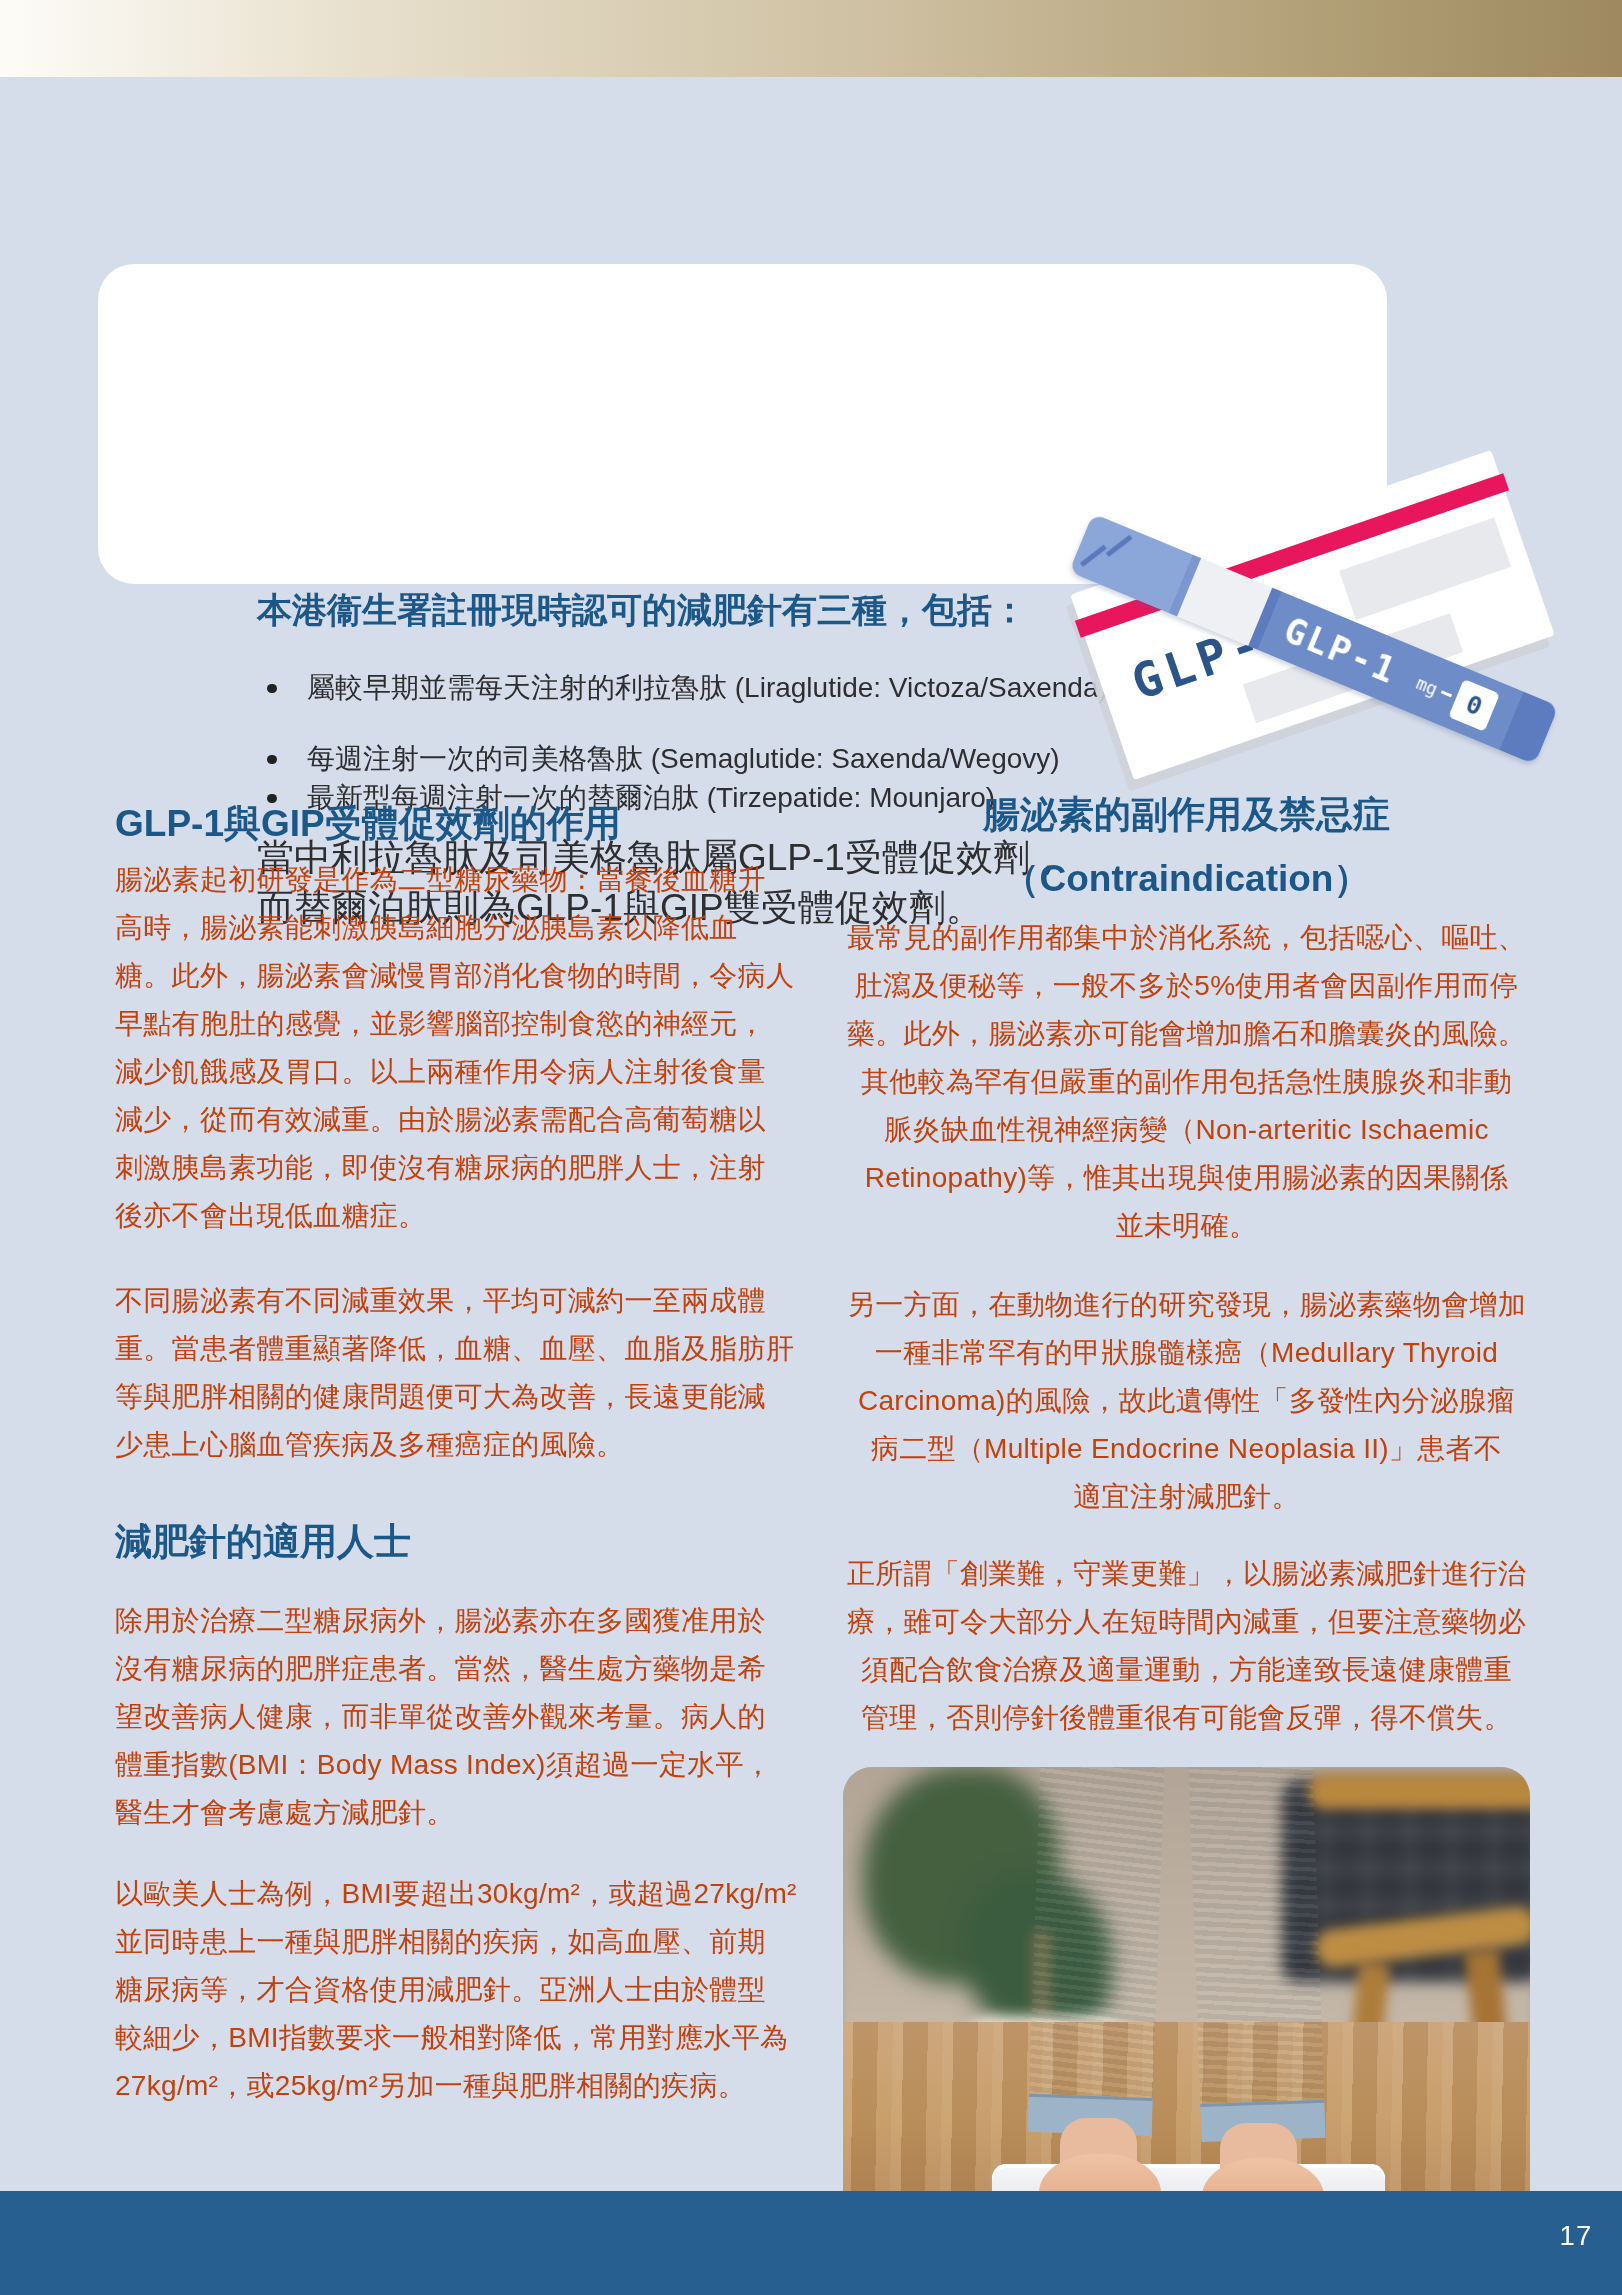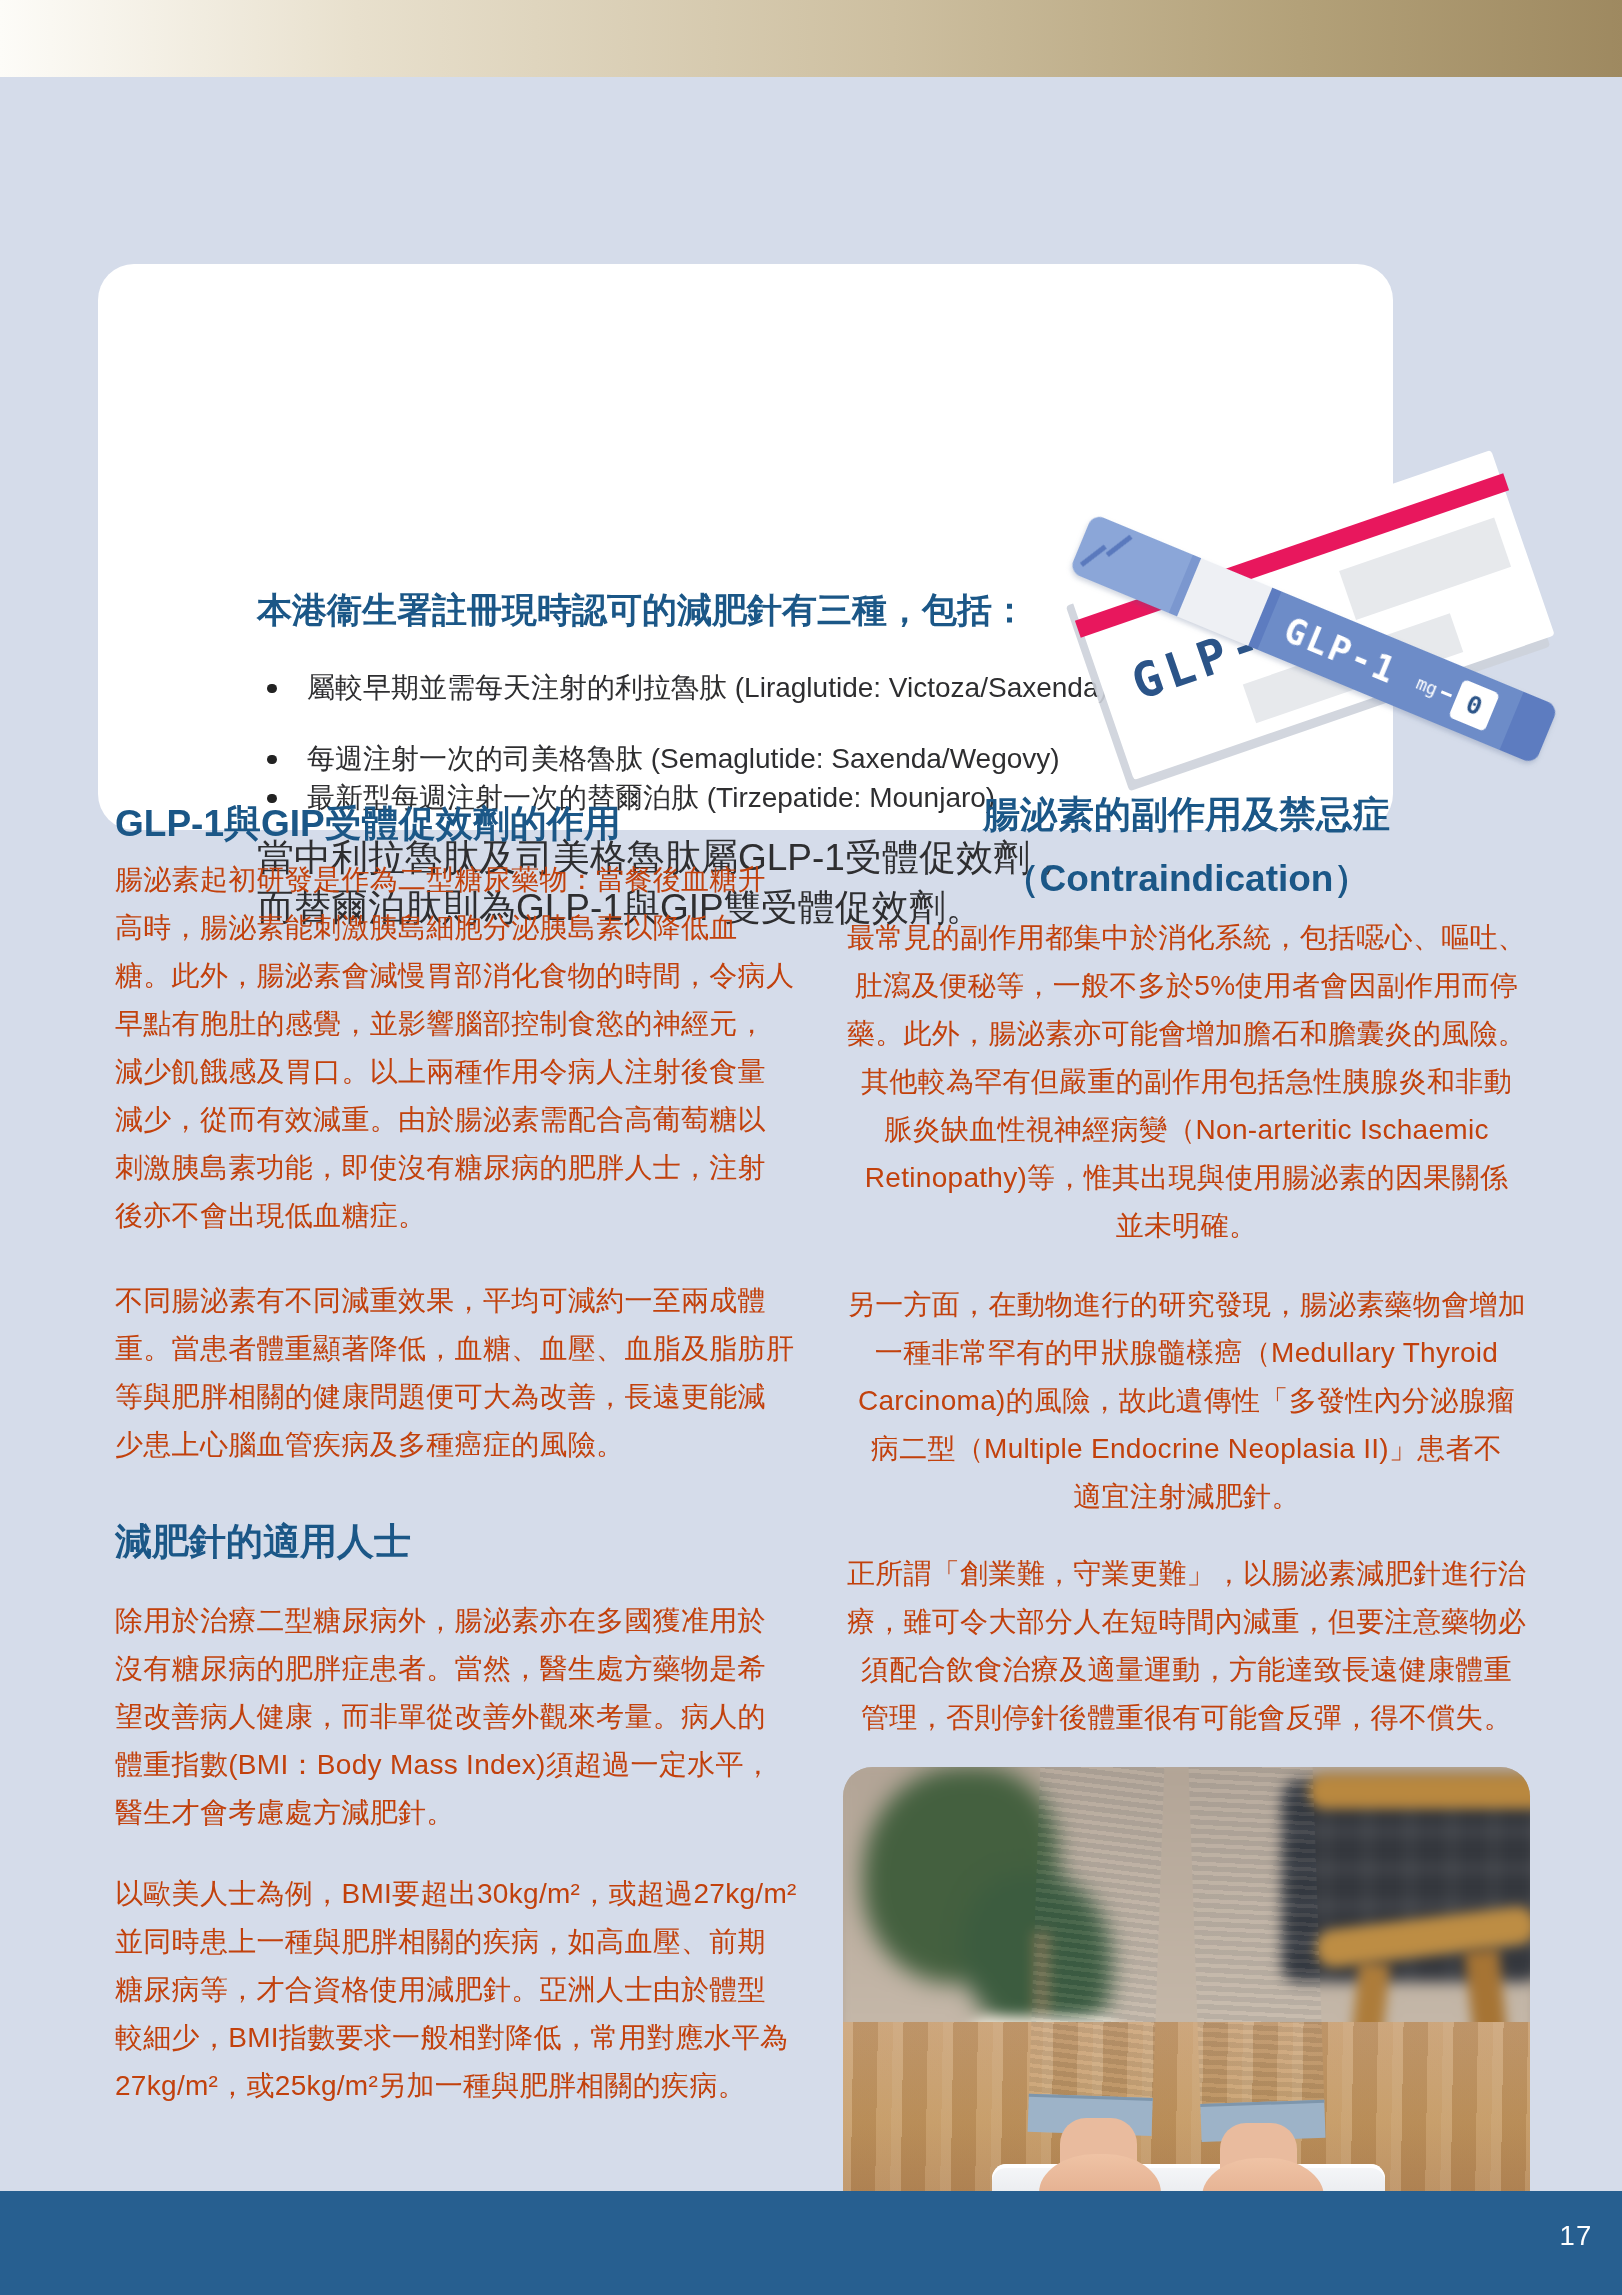--- a/index.html
+++ b/index.html
@@ -14,21 +14,21 @@
   
   .top-band{left:0;top:0;width:1623px;height:77px;
     background:linear-gradient(90deg,#fdfcf8 0%,#e8e0cd 22%,#cdbfa0 55%,#b3a179 80%,#9e8960 100%);}
 
   
   .footer{left:0;top:2191px;width:1623px;height:105px;background:#275f90;}
   .page-num{left:1550px;top:2220px;width:52px;color:#ffffff;font-size:27.5px;font-weight:300;
     letter-spacing:1.3px;text-align:center;}
 
   
-  .card{left:98px;top:264px;width:1289px;height:566px;background:#ffffff;border-radius:36px;padding-left:6px;}
+  .card{left:98px;top:264px;width:1289px;height:320px;background:#ffffff;border-radius:36px;}
   .card-title{left:159px;top:325px;width:1047px;font-size:35px;font-weight:600;color:#1b5787;line-height:41px;}
   .bullet-row{left:165px;width:982px;height:39px;font-size:28px;color:#2e2e30;line-height:39px;}
   .bullet-dot{position:absolute;left:3.9px;top:15.7px;width:9.8px;height:9.8px;border-radius:50%;background:#222;}
   .bullet-text{position:absolute;left:44px;top:0;white-space:nowrap;}
   .b1{top:404px;} .b2{top:475px;} .b3{top:514px;text-align:center;}
   .card-note{left:159px;top:569px;width:818px;font-size:37px;color:#2e2e30;line-height:50px;}
 
   
   .illu{left:1047px;top:419px;width:537px;height:445px;pointer-events:none;}
   .glp-box{position:absolute;left:43px;top:98px;width:445px;height:196px;background:#ffffff;

